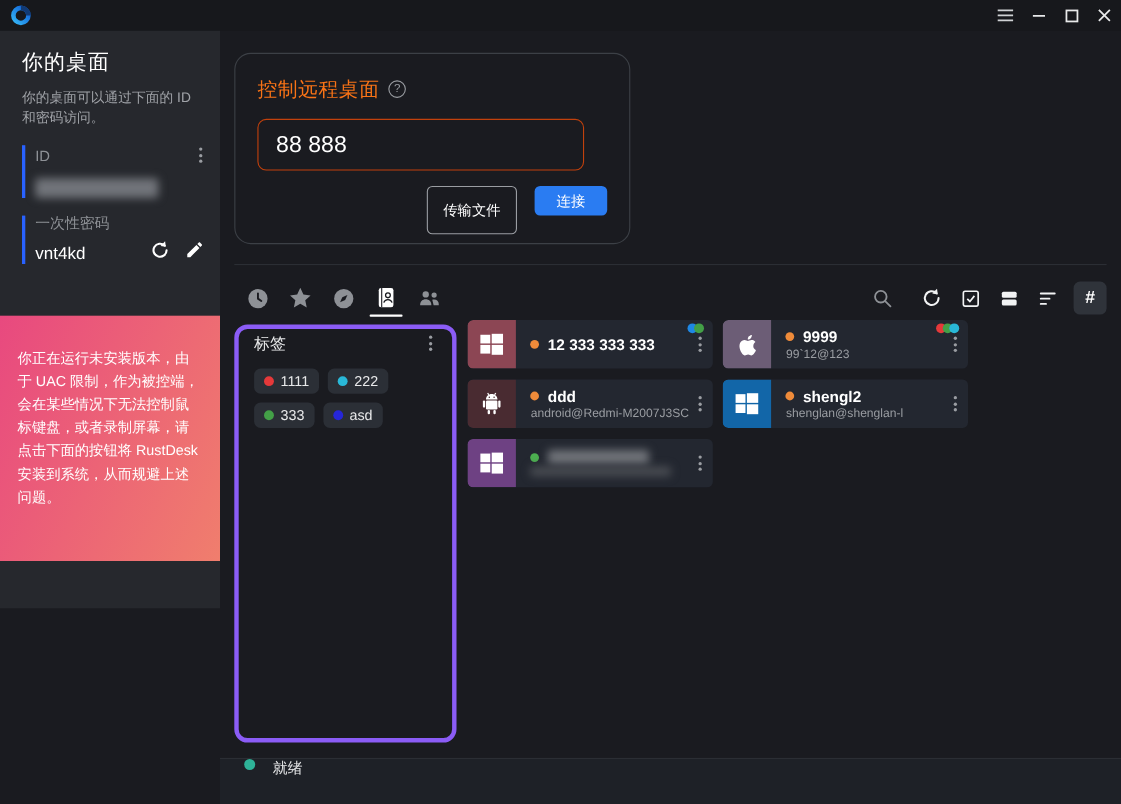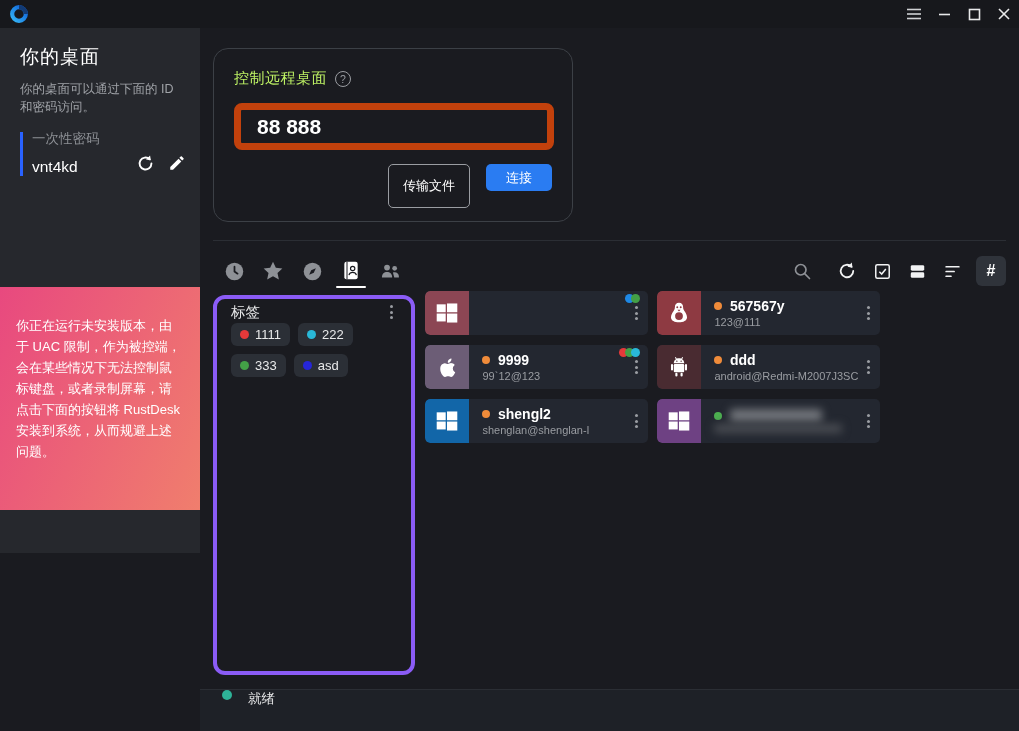--- a/index.html
+++ b/index.html
@@ -32,45 +32,45 @@
   .warning p { font-size:13px; line-height:1.62; color:#fff; }
   .install-btn { display:block; margin:13px auto 0 auto; width:144px; height:38px; background:transparent;
                  border:1.5px solid #fff; border-radius:8px; color:#fff; font-size:16.5px; letter-spacing:3px; cursor:pointer;
                  font-family:inherit; }
 
   
   .main { position:absolute; top:28px; left:200px; width:819px; height:703px; background:#1a1b20; }
 
   .connect-card { position:absolute; left:13px; top:20px; width:360px; height:174px; border:1px solid #3c4046; border-radius:15px; padding:20px; }
   .connect-head { display:flex; align-items:center; gap:8px; }
-  .connect-title { font-size:15px; font-weight:500; color:#bef264; letter-spacing:0.5px;text-align:right; }
+  .connect-title { font-size:18px; font-weight:500; color:#f97316; letter-spacing:0.5px;text-align:right; }
   .help-icon { width:16px; height:16px; border:1.5px solid #9a9da2; border-radius:50%; color:#9a9da2;
                font-size:10.5px; display:inline-flex; align-items:center; justify-content:center; }
-  .id-input { margin-top:15px; width:320px; height:47px; background:transparent; border:7px solid #c2410c; border-radius:8px;
-              color:#fff; font-size:21px; padding:0 16px; font-family:inherit;font-weight:bold; }
+  .id-input { margin-top:15px; width:297px; height:47px; background:transparent; border:1px solid #c2410c; border-radius:8px;
+              color:#fff; font-size:21px; padding:0 16px; font-family:inherit; }
   .connect-btns { margin-top:14px; display:flex; justify-content:flex-end; gap:16px; }
   .btn-outline { height:44px; padding:0 14px; background:transparent; border:1px solid #9a9da2; border-radius:5px;
                  color:#fff; font-size:13px; cursor:pointer; font-family:inherit; }
   .btn-primary { height:27px; padding:0 20px; border:none; border-radius:5px; color:#fff; font-size:13px; cursor:pointer; font-family:inherit; }
 
   .divider { position:absolute; left:13px; right:13px; top:212px; height:1px; background:#2b2e34; }
 
   .tabbar { position:absolute; left:13px; right:13px; top:219px; height:48px; display:flex; align-items:center; }
   .tab { position:relative; width:22px; height:34px; margin-left:17px; display:flex; align-items:center; justify-content:center; cursor:pointer; }
   .tab:first-child { margin-left:10px; }
   .tab-underline { position:absolute; left:-4px; bottom:0; width:30px; height:2.5px; background:#fff; border-radius:1px; }
   .toolbar { margin-left:auto; display:flex; align-items:center; gap:13px; }
   .tool { width:22px; height:22px; display:flex; align-items:center; justify-content:center; cursor:pointer; }
   .tool-active { width:30px; height:30px; background:#2f333a; border-radius:6px; color:#fff; font-size:16px; font-weight:700; }
   .search-tool { margin-right:10px; }
 
   .tags-panel { position:absolute; left:13px; top:267px; width:202px; height:380px; border:4px solid #8b5cf6; border-radius:12px; padding:2px 14px; }
   .tags-head { display:flex; align-items:center; justify-content:space-between; }
   .tags-title { font-size:14.5px; color:#e8e9ea; }
-  .tag-pills { display:flex; flex-wrap:wrap; gap:8px;align-items:center; }
+  .tag-pills { margin-top:12px; display:flex; flex-wrap:wrap; gap:8px;align-items:center; }
   .pill { display:inline-flex; align-items:center; gap:6px; background:#2b2f36; border-radius:6px; padding:4px 9px; cursor:pointer; }
   .pill-dot { width:9px; height:9px; border-radius:50%; }
   .pill-label { font-size:13px; color:#e8e9ea; }
 
   .peer-grid { position:absolute; left:225px; top:263px; width:455px; display:grid; grid-template-columns:223px 223px; gap:10px 9px; }
   .peer-card { position:relative; height:44px; background:#232730; border-radius:5px; display:flex; align-items:stretch; overflow:hidden; cursor:pointer; }
   .peer-icon { width:44px; height:44px; flex:none; display:flex; align-items:center; justify-content:center; border-radius:5px 0 0 5px; }
   .peer-body { display:flex; flex-direction:column; justify-content:center; padding-left:13px; gap:2px; min-width:0; }
   .peer-title-row { display:flex; align-items:center; gap:8px; }
   .status-dot { width:8px; height:8px; border-radius:50%; flex:none; }
@@ -133,20 +133,32 @@
             </g>
           </svg>
       </div>
     </div>
   </div>
 
   <div class="sidebar">
     <div class="sb-title">你的桌面</div>
     <div class="sb-desc">你的桌面可以通过下面的 ID 和密码访问。</div>
 
+    <div class="sb-section">
+      <div class="accent-bar"></div>
+      <div class="sb-row">
+        <span class="sb-label">ID</span>
+        <span style="margin-left:auto;" class="menu-dots">
+            <i></i>
+            <i></i>
+            <i></i>
+          </span>
+      </div>
+      <div class="blur-blob id-blob"></div>
+    </div>
 
     <div class="sb-section">
       <div class="accent-bar"></div>
       <div class="sb-label">一次性密码</div>
       <div class="sb-row" style="margin-top:2px;gap:16px;">
         <span class="pw-value">vnt4kd</span>
         <span style="margin-left:auto; display:flex; gap:10px; align-items:center;">
           <span class="sb-icon-btn">
             <svg width="19" height="19" viewBox="0 0 24 24">
                 <path d="M19.5 12a7.5 7.5 0 1 1-2.2-5.3" fill="none" stroke="#fff" stroke-width="2.4" stroke-linecap="round"></path>
@@ -295,54 +307,37 @@
 
       <div class="peer-card">
         <div class="peer-icon" style="background: rgb(140, 70, 84);">
           <svg width="26" height="26" viewBox="0 0 24 24" fill="#fff">
               <rect x="2.5" y="4" width="8.3" height="7.3"></rect>
               <rect x="12" y="3.2" width="9.5" height="8.1"></rect>
               <rect x="2.5" y="12.5" width="8.3" height="7.3"></rect>
               <rect x="12" y="12.5" width="9.5" height="8.3"></rect>
             </svg>
         </div>
+        <div class="peer-body">
+          <div class="peer-title-row">
+            <span class="status-dot" style="background: rgb(239, 139, 58);"></span>
+            <span class="peer-name">12 333 333 333</span>
+          </div>
+        </div>
         <div class="tag-dot-strip">
             <i style="background: rgb(30, 136, 229);"></i>
             <i style="background: rgb(67, 160, 71);"></i>
           </div>
         <span class="peer-menu menu-dots">
             <i></i>
             <i></i>
             <i></i>
           </span>
       </div>
 
-      <div class="peer-card">
-        <div class="peer-icon" style="background: rgb(142, 58, 66);">
-          <svg width="26" height="26" viewBox="0 0 24 24">
-              <path d="M12 2.6c-2.4 0-3.8 1.7-3.8 4 0 1.5-.6 2.6-1.5 4-1 1.6-2.1 3.3-2.1 5.3 0 3.2 3.5 4.7 7.4 4.7s7.4-1.5 7.4-4.7c0-2-1.1-3.7-2.1-5.3-.9-1.4-1.5-2.5-1.5-4 0-2.3-1.4-4-3.8-4z" fill="#fff"></path>
-              <circle cx="12" cy="14.8" r="3.6" fill="#8e3a42"></circle>
-              <circle cx="10.4" cy="6.7" r="0.9" fill="#8e3a42"></circle>
-              <circle cx="13.6" cy="6.7" r="0.9" fill="#8e3a42"></circle>
-              <path d="M10.6 9h2.8l-1.4 1.5z" fill="#8e3a42"></path>
-            </svg>
-        </div>
-        <div class="peer-body">
-          <div class="peer-title-row">
-            <span class="status-dot" style="background: rgb(239, 139, 58);"></span>
-            <span class="peer-name">567567y</span>
-          </div>
-          <div class="peer-sub">123@111</div>
-        </div>
-        <span class="peer-menu menu-dots">
-            <i></i>
-            <i></i>
-            <i></i>
-          </span>
-      </div>
 
       <div class="peer-card">
         <div class="peer-icon" style="background: rgb(108, 93, 118);">
           <svg width="25" height="25" viewBox="0 0 24 24" fill="#fff">
               <path d="M17.1 12.9c0-2.2 1.8-3.3 1.9-3.4-1-1.5-2.6-1.7-3.2-1.7-1.4-.1-2.7.8-3.4.8-.7 0-1.8-.8-2.9-.8-1.5 0-2.9.9-3.7 2.2-1.6 2.7-.4 6.8 1.1 9 .7 1.1 1.6 2.3 2.8 2.2 1.1 0 1.5-.7 2.9-.7 1.3 0 1.7.7 2.9.7 1.2 0 2-1.1 2.7-2.2.9-1.3 1.2-2.5 1.2-2.6-.1 0-2.3-.9-2.3-3.5z"></path>
               <path d="M14.9 6.2c.6-.8 1-1.8.9-2.9-.9 0-1.9.6-2.6 1.3-.6.7-1 1.7-.9 2.8 1 .1 2-.5 2.6-1.2z"></path>
             </svg>
         </div>
         <div class="peer-body">
           <div class="peer-title-row">

